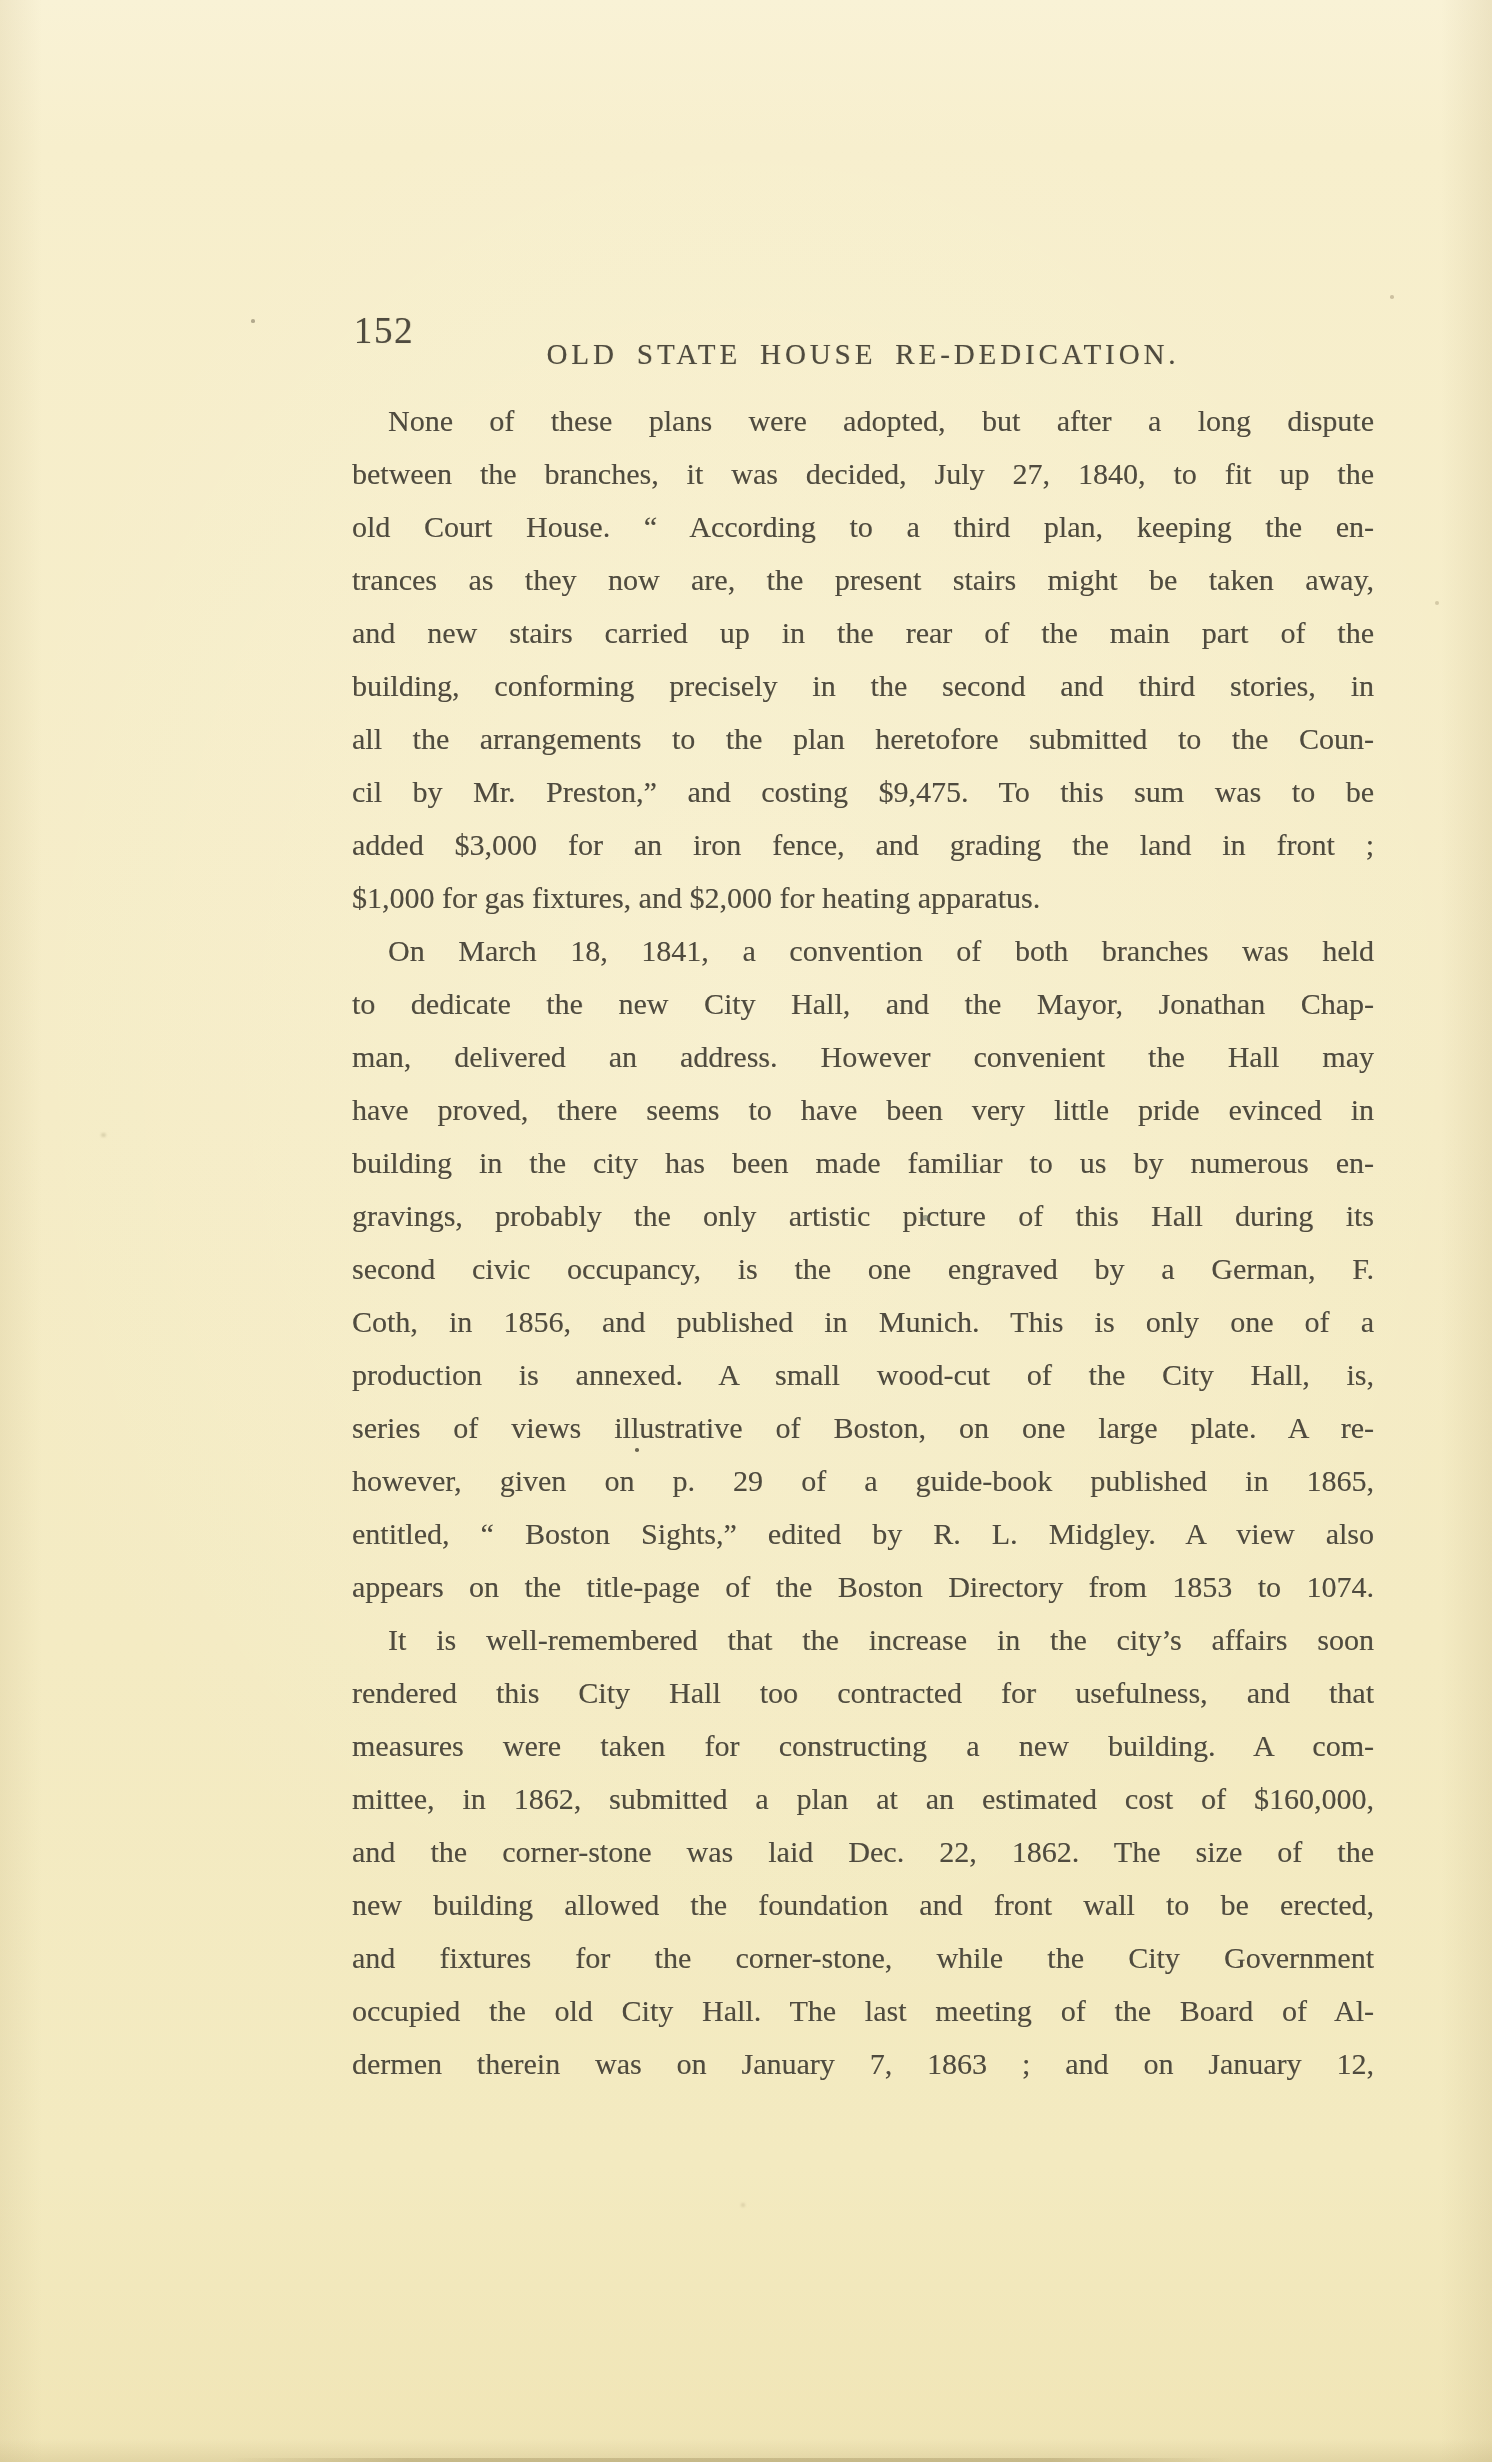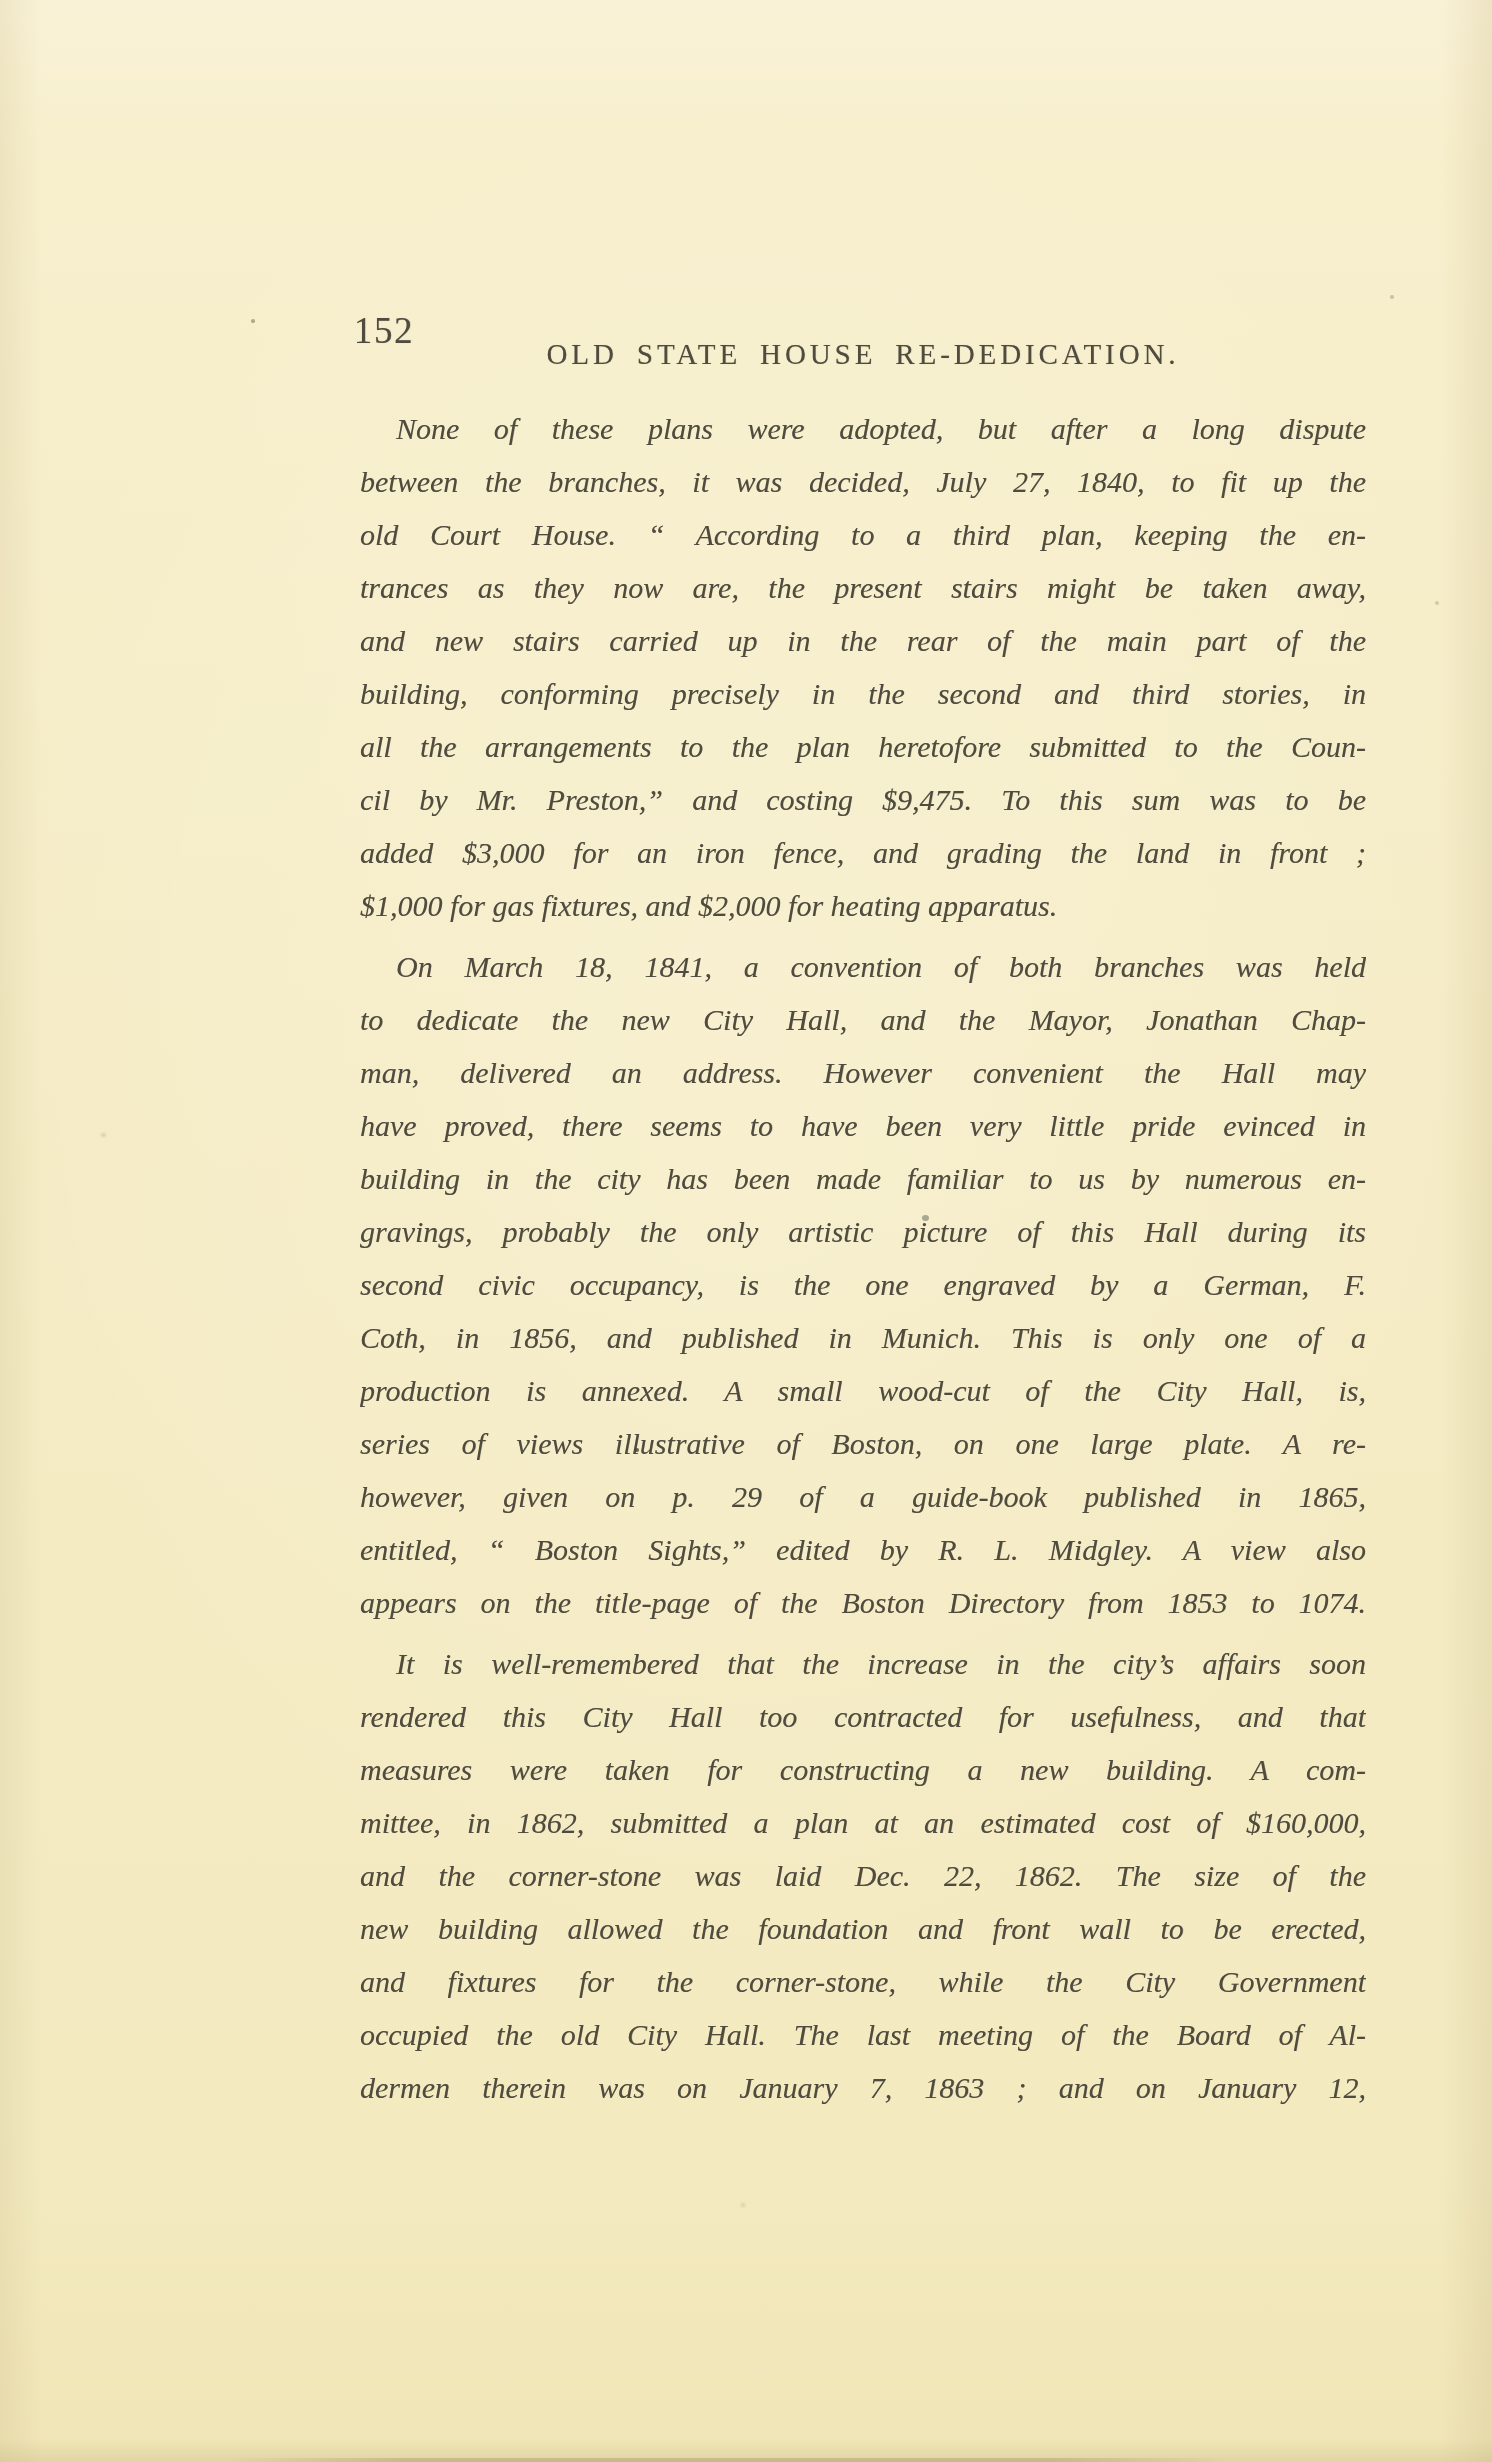--- a/index.html
+++ b/index.html
@@ -43,21 +43,21 @@
     letter-spacing:3.9px;word-spacing:7.9px;
     text-shadow:0.3px 0.4px 0.7px rgba(92,86,66,0.45);
     margin-top:37px;
   }
 
   .text-block{
     position:absolute;left:352px;top:394px;width:1022px;
     font-size:30px;
     text-shadow:0.3px 0.4px 0.6px rgba(92,86,66,0.42);
   }
-  .paragraph{margin:8px;padding:0;font-style:italic;}
+  .paragraph{margin:0;padding:0;}
   .line{
     height:53px;line-height:53px;
     text-align:justify;text-align-last:justify;
     overflow:hidden;white-space:nowrap;
   }
   .line.first{text-indent:36px;}
   .line.short{text-align-last:left;white-space:normal;}
 
   .speck{position:absolute;border-radius:50%;pointer-events:none;}
   .s1{left:251px;top:319px;width:4.4px;height:3.5px;background:rgba(110,100,78,0.50);filter:blur(0.4px);}

